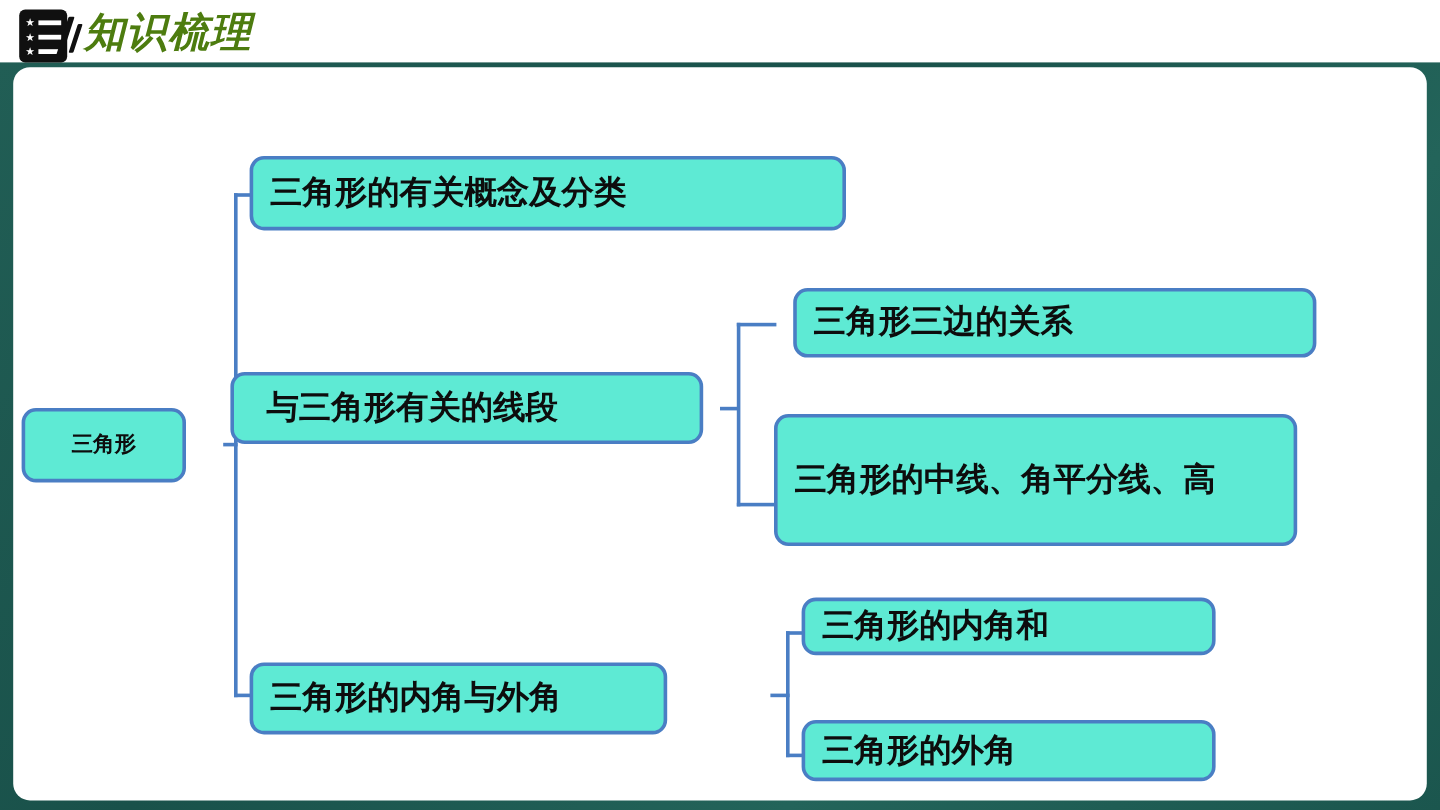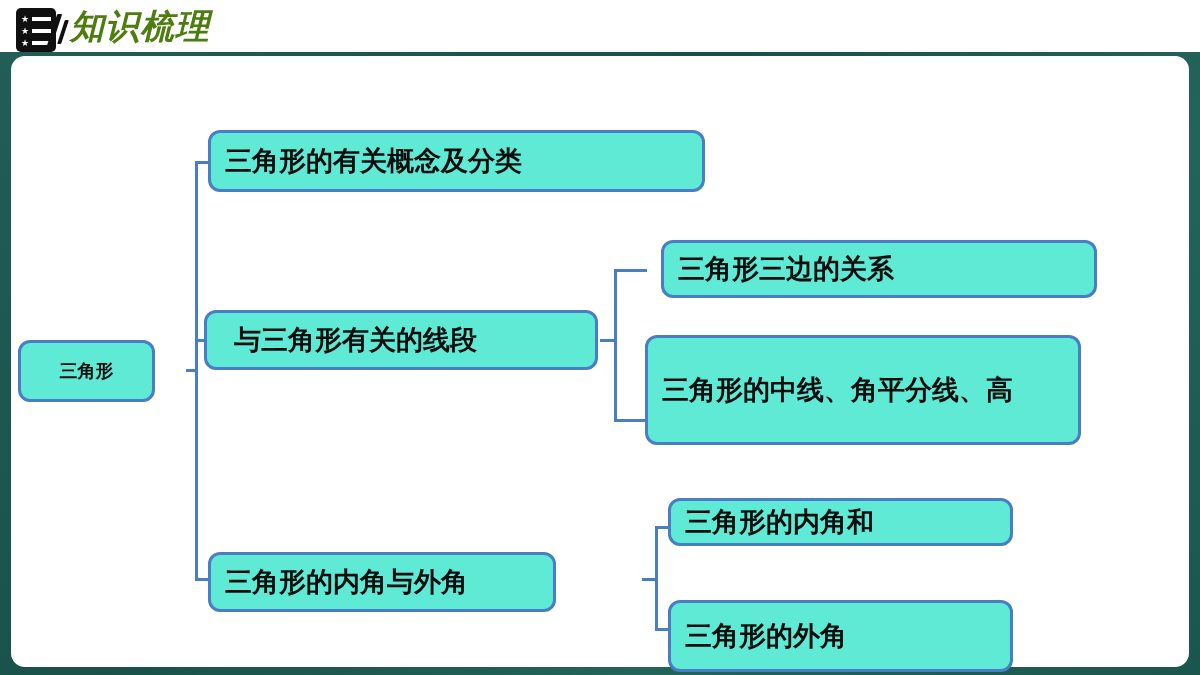--- a/index.html
+++ b/index.html
@@ -158,26 +158,26 @@
     color: #0d0d0d;
     font-weight: bold;
     letter-spacing: 0px;
     font-family: "DejaVu Sans", "Liberation Sans", sans-serif;
     line-height: 1.18;
     z-index: 12;
   }
 
   .node.root  { left: 18px;  top: 340px; width: 137px; height: 62px; font-size: 18px; justify-content: center; padding-left: 10px; }
   .node.n-concept { left: 208px; top: 130px; width: 497px; height: 62px; font-size: 27px; }
-  .node.n-seg     { left: 204px; top: 310px; width: 394px; height: 60px; font-size: 27px; padding-left: 27px; }
+  .node.n-seg     { left: 192px; top: 310px; width: 394px; height: 60px; font-size: 27px; padding-left: 27px; }
   .node.n-angle   { left: 208px; top: 552px; width: 348px; height: 60px; font-size: 27px; }
   .node.n-rel     { left: 645px; top: 240px; width: 436px; height: 58px; font-size: 27px; margin-left: 16px; }
-  .node.n-med     { left: 645px; top: 335px; width: 436px; height: 110px; font-size: 27px; align-items: center; }
+  .node.n-med     { left: 645px; top: 345px; width: 436px; height: 110px; font-size: 27px; align-items: center; }
   .node.n-sum     { left: 668px; top: 498px; width: 345px; height: 48px; font-size: 27px; }
-  .node.n-ext     { left: 668px; top: 600px; width: 345px; height: 72px; font-size: 27px; }
+  .node.n-ext     { left: 668px; top: 600px; width: 345px; height: 51px; font-size: 27px; }
 
   
   .ln {
     position: absolute;
     background: #4a7ec4;
     z-index: 8;
   }
   .ln.h { height: 3px; }
   .ln.v { width: 3px; }
 </style>

